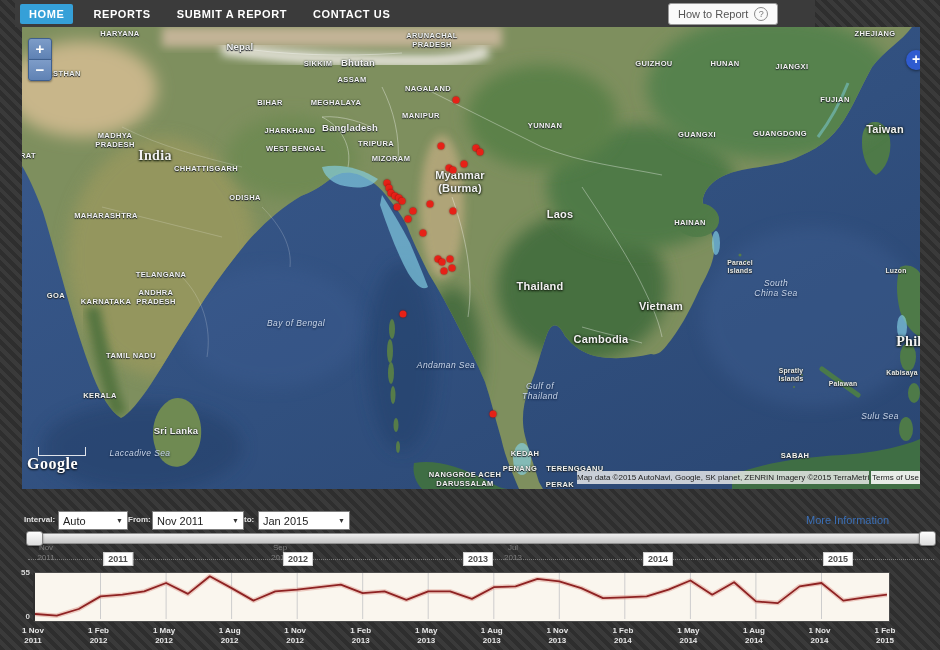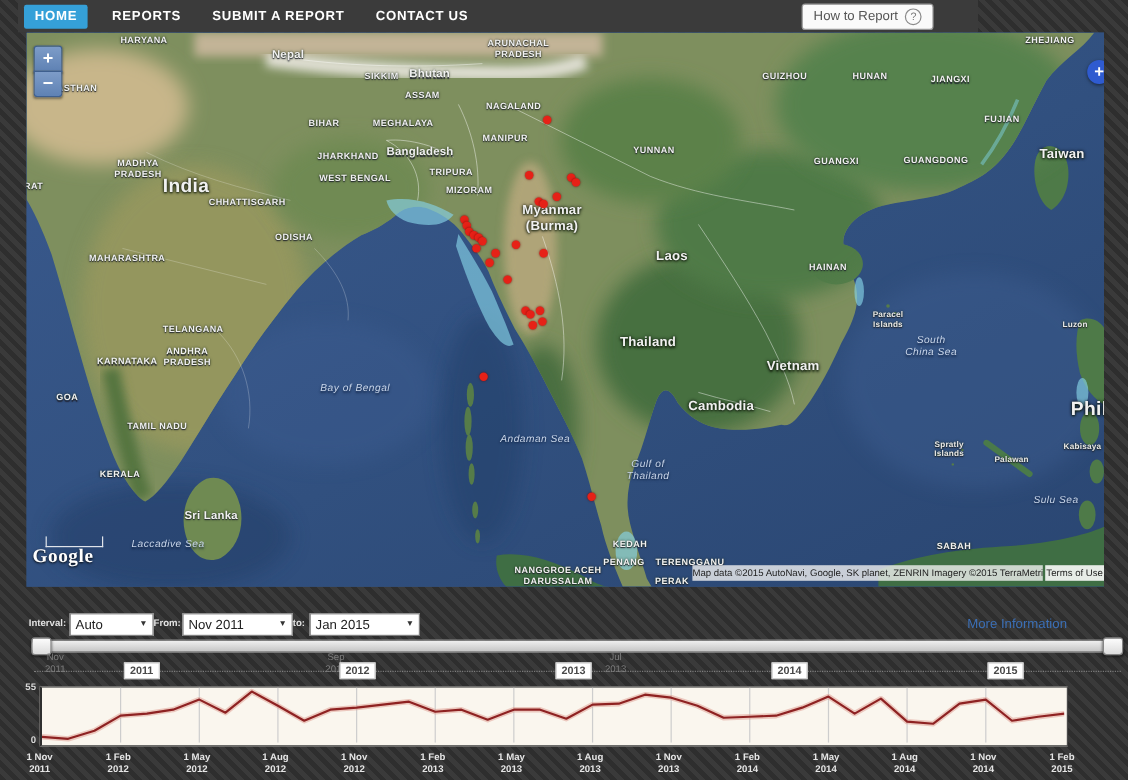--- a/index.html
+++ b/index.html
@@ -25,21 +25,21 @@
   
   #map{position:absolute;left:22px;top:27px;width:898px;height:462px;overflow:hidden;background:#33517e;cursor:grab;}
   #map svg{position:absolute;left:0;top:0;}
   #map-labels{position:absolute;inset:0;}
   .ml{position:absolute;transform:translate(-50%,-50%);white-space:pre-line;text-align:center;
       color:#f1f1f1;font-size:7.5px;font-weight:bold;letter-spacing:.4px;
       text-shadow:0 0 2px #1c2b18,0 1px 1px #223;line-height:1.15;}
   .ml.s7{font-size:6.8px;letter-spacing:.2px;color:#e8e8e8;}
   .ml.csm{font-size:9.5px;letter-spacing:.2px;}
   .ml.ctry{font-size:11px;letter-spacing:.2px;text-shadow:0 1px 2px #15230f,0 0 3px #000;}
-  .ml.clg{font-size:16px;letter-spacing:.3px;text-shadow:0 1px 2px #15230f,0 0 3px #000;}
+  .ml.clg{font-size:14px;letter-spacing:.3px;text-shadow:0 1px 2px #15230f,0 0 3px #000;font-family:Liberation Serif, serif;}
   .ml.water{font-size:8.5px;font-weight:normal;font-style:italic;color:#c9d6ea;letter-spacing:.4px;
       text-shadow:0 1px 2px rgba(10,25,55,.9);}
   #map-dots{position:absolute;inset:0;}
   .dot{position:absolute;width:7px;height:7px;border-radius:50%;background:#e62117;
        box-shadow:0 0 2px rgba(100,0,0,.8);transform:translate(-50%,-50%);cursor:pointer;}
 
   .zoom-btn{position:absolute;left:6px;width:22px;height:20px;background:linear-gradient(#7d9cc8,#5f82b4);
     border:1px solid #3e5f8e;color:#fff;font-size:15px;font-weight:bold;text-align:center;line-height:19px;
     cursor:pointer;box-shadow:0 1px 2px rgba(0,0,0,.4);}
   #zoom-in{top:11px;border-radius:3px 3px 0 0;}
@@ -255,21 +255,21 @@
         <span class="ml st" style="left: 223px; top: 171px;">ODISHA</span>
         <span class="ml st" style="left: 84px; top: 189px;">MAHARASHTRA</span>
         <span class="ml ctry" style="left: 538px; top: 187px;">Laos</span>
         <span class="ml st" style="left: 668px; top: 196px;">HAINAN</span>
         <span class="ml st" style="left: 139px; top: 217px; margin-top: 31px;">TELANGANA</span>
         <span class="ml s7" style="left: 718px; top: 240px;">Paracel
 Islands</span>
         <span class="ml water" style="left: 754px; top: 262px;">South
 China Sea</span>
         <span class="ml s7" style="left: 874px; top: 244px;">Luzon</span>
-        <span class="ml st" style="left: 34px; top: 269px; margin-top: 36px;">GOA</span>
+        <span class="ml st" style="left: 34px; top: 269px;">GOA</span>
         <span class="ml st" style="left: 84px; top: 275px;">KARNATAKA</span>
         <span class="ml st" style="left: 134px; top: 271px;">ANDHRA
 PRADESH</span>
         <span class="ml ctry" style="left: 518px; top: 259px;">Thailand</span>
         <span class="ml ctry" style="left: 639px; top: 279px;">Vietnam</span>
         <span class="ml ctry" style="left: 579px; top: 312px;">Cambodia</span>
         <span class="ml water" style="left: 274px; top: 297px;">Bay of Bengal</span>
         <span class="ml st" style="left: 109px; top: 329px;">TAMIL NADU</span>
         <span class="ml water" style="left: 424px; top: 339px;">Andaman Sea</span>
         <span class="ml s7" style="left: 769px; top: 348px;">Spratly

